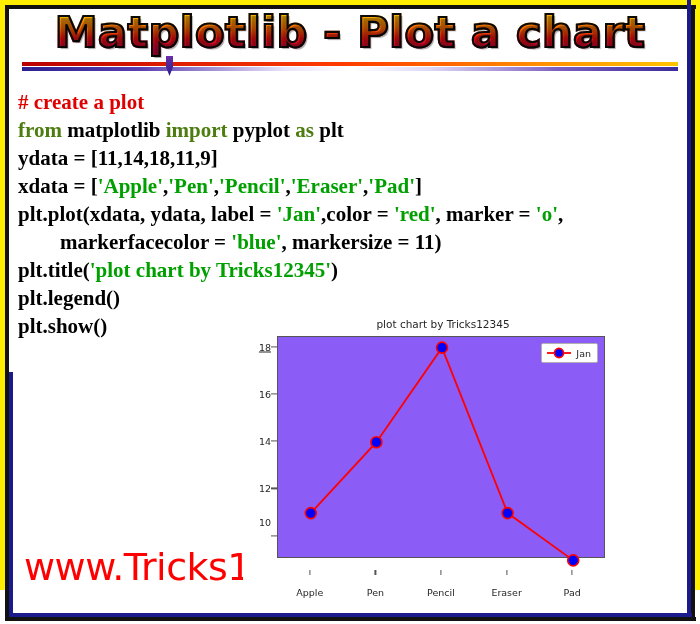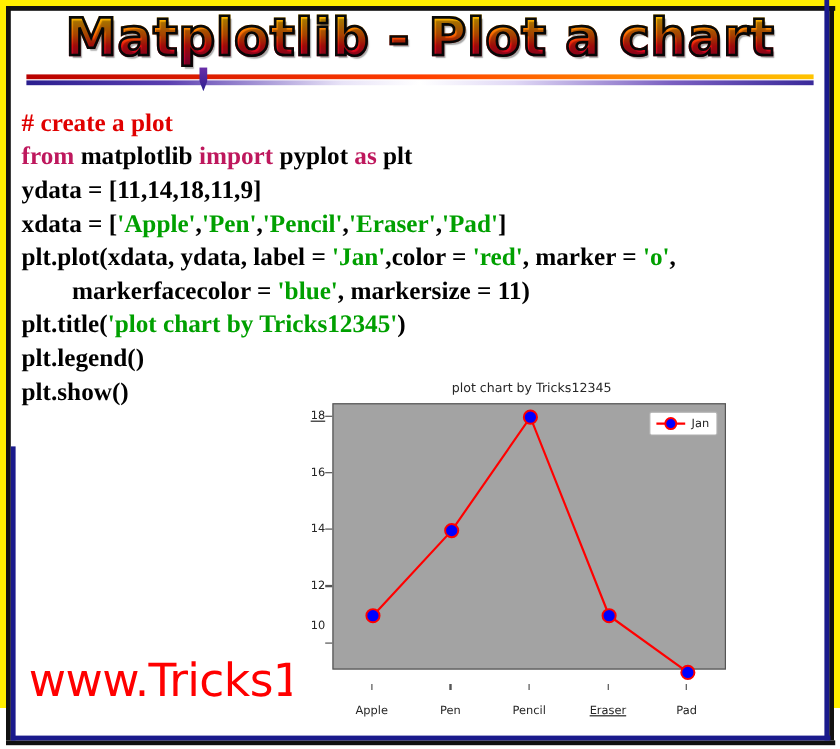--- a/index.html
+++ b/index.html
@@ -125,21 +125,21 @@
     width: 670px;
     font-family: "Liberation Serif", serif;
     font-weight: bold;
     font-size: 21px;
     line-height: 28px;
     color: #000000;
     white-space: pre;
   }
   #code .ln { display: block; }
   .tok-comment { color: #e00000; }
-  .tok-kw      { color: #be185d; }
+  .tok-kw      { color: #4d7c0f; }
   .tok-str     { color: #00a000; }
   .tok-plain   { color: #000000; }
 
   
   #watermark {
     position: absolute;
     left: 24px;
     top: 545px;
     font-family: "DejaVu Sans", sans-serif;
     font-weight: normal;
@@ -168,21 +168,21 @@
     color: #262626;
   }
   #axes {
     position: absolute;
     left: 34px;
     top: 20px;
     width: 328px;
     height: 222px;
     border: 1.2px solid #555555;
     box-sizing: border-box;
-    background: #a3a3a3;
+    background: #8b5cf6;
   }
   .ytick-label {
     position: absolute;
     right: 372px;
     font-family: "DejaVu Sans", sans-serif;
     font-size: 9.5px;
     color: #262626;
     text-align: right;
     transform: translateY(-50%);
     width: 40px;
@@ -280,21 +280,21 @@
         <div class="ytick-label" style="top: 30.6364px; text-decoration: underline;">18</div>
         <div class="ytick-mark" style="top: 30.6364px;"></div>
       </div>
     <div id="xticks-layer">
         <div class="xtick-label" style="left: 66.8px;">Apple</div>
         <div class="xtick-mark" style="left: 66.8px;"></div>
         <div class="xtick-label" style="left: 132.4px;">Pen</div>
         <div class="xtick-mark" style="left: 132.4px;"></div>
         <div class="xtick-label" style="left: 198px;">Pencil</div>
         <div class="xtick-mark" style="left: 198px;"></div>
-        <div class="xtick-label" style="left: 263.6px; text-decoration: underline;">Eraser</div>
+        <div class="xtick-label" style="left: 263.6px;">Eraser</div>
         <div class="xtick-mark" style="left: 263.6px;"></div>
         <div class="xtick-label" style="left: 329.2px;">Pad</div>
         <div class="xtick-mark" style="left: 329.2px;"></div>
       </div>
 
     <div id="axes">
       <svg id="plot-svg" viewBox="0 0 328 234" preserveAspectRatio="none">
         <polyline id="series-line" fill="none" stroke="#ff0000" stroke-width="1.8" points="32.80,176.09 98.40,105.18 164.00,10.64 229.60,176.09 295.20,223.36"></polyline>
         <g id="series-markers">
             <circle cx="32.80" cy="176.09" r="5.50" fill="#0000ff" stroke="#ff0000" stroke-width="1.6"></circle>

